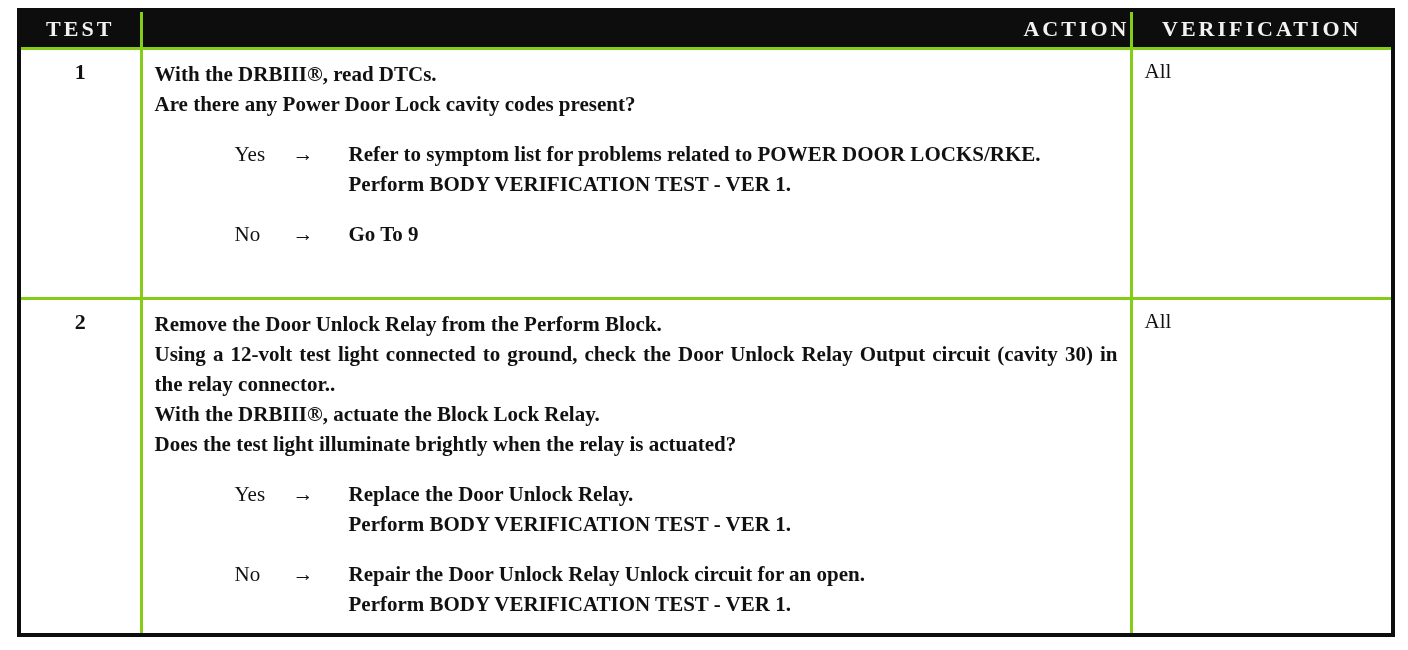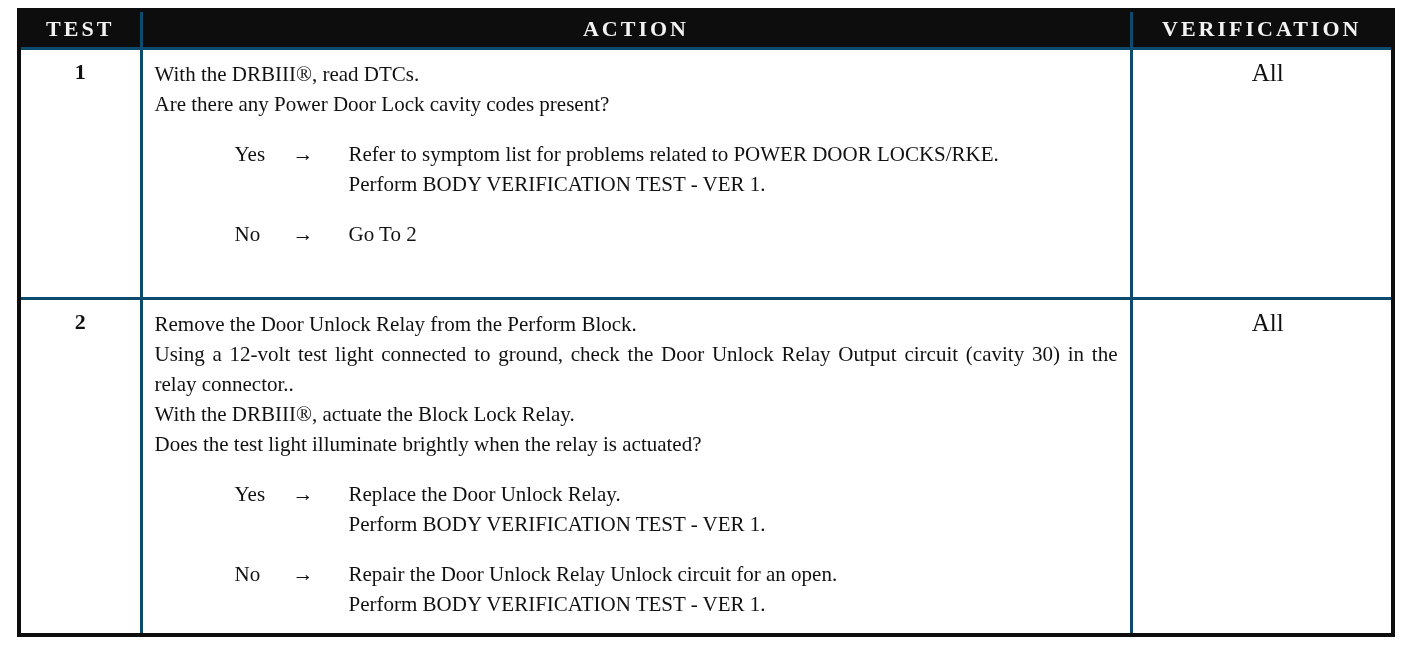--- a/index.html
+++ b/index.html
@@ -12,54 +12,53 @@
     overflow: hidden;
   }
   .page { padding: 8px 17px; }
   table.diag-table {
     border-collapse: collapse;
     width: 1374px;
     table-layout: fixed;
     border: 4px solid #0d0d0d;
   }
   th, td {
-    border: 3px solid #0c4a6e;
+    border: 3px solid #84cc16;
     vertical-align: top;
   }
   thead th {
     background: #0d0d0d;
     color: #f2f2f2;
     font-size: 22px;
     font-weight: bold;
     letter-spacing: 3px;
     height: 38px;
     text-align: center;
     vertical-align: middle;
   }
   .col-test { width: 122px; }
-  .col-action { width: 990px; }
+  .col-action { width: 990px; text-align: right; }
   .col-app { width: 262px; }
   .cell-test {
     text-align: center;
     font-weight: bold;
     font-size: 22px;
     padding-top: 9px;
   }
   .cell-app {
-    text-align: center;
-    font-size: 25px;
+    font-size: 21px;
     padding-top: 9px;
     padding-left: 12px;
   }
   .cell-action {
     padding: 9px 12px 14px 12px;
     font-size: 21px;
     line-height: 30px;
   }
-  .cell-action p { text-align: justify; }
+  .cell-action p { text-align: justify; font-weight: bold; }
   .branch { display: flex; margin-top: 20px; }
   .branch-label { margin-left: 80px; width: 58px; flex: none; }
   .branch-arrow { width: 56px; flex: none; }
   .branch-text { flex: 1; min-width: 0; }
   tr.row-1 { height: 250px; }
   tr.row-2 { height: 330px; }
 </style>
 </head>
 <body>
 
@@ -86,21 +85,21 @@
             <div class="branch-text">
               <p>Refer to symptom list for problems related to POWER DOOR LOCKS/RKE.</p>
               <p>Perform BODY VERIFICATION TEST - VER 1.</p>
             </div>
           </div>
 
           <div class="branch">
             <span class="branch-label">No</span>
             <span class="branch-arrow">→</span>
             <div class="branch-text">
-              <p>Go To 2</p>
+              <p>Go To 9</p>
             </div>
           </div>
         </td>
         <td class="cell-app">All</td>
       </tr>
 
       <tr class="row-2">
         <td class="cell-test">2</td>
         <td class="cell-action">
           <p>Remove the Door Unlock Relay from the Perform Block.</p>

